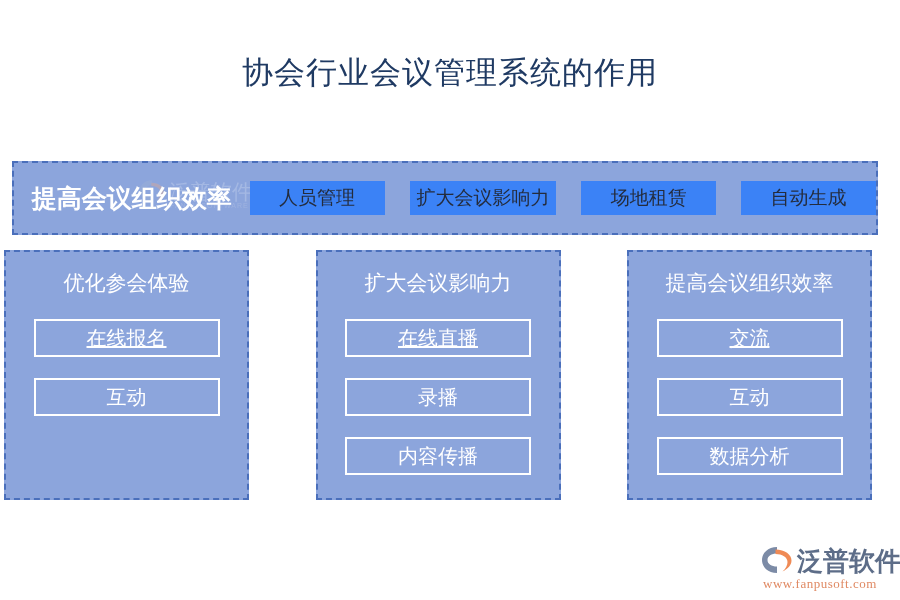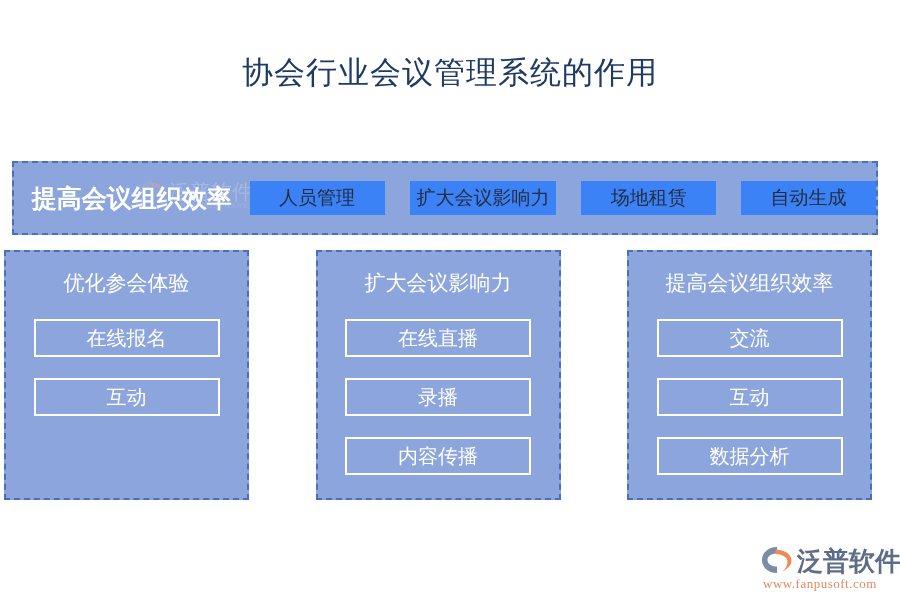--- a/index.html
+++ b/index.html
@@ -140,21 +140,21 @@
     height: 38px;
     border: 2px solid #ffffff;
     box-sizing: border-box;
     display: flex;
     align-items: center;
     justify-content: center;
     font-size: 20px;
     color: #ffffff;
     white-space: nowrap;
   }
-  .col-item.first { margin-top: 22px; }
+  .col-item.first { margin-top: 22px; text-decoration: underline; }
   .col-item.rest  { margin-top: 21px; }
 
   
   #logo {
     position: absolute;
     left: 761px;
     top: 544px;
     width: 126px;
     height: 46px;
   }

